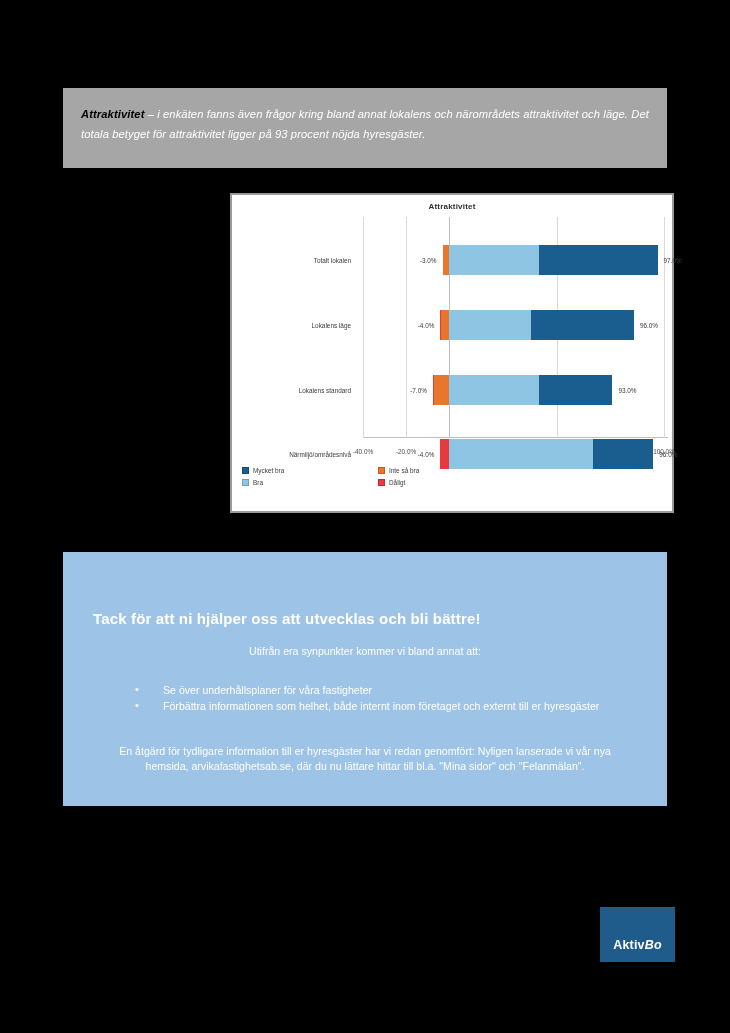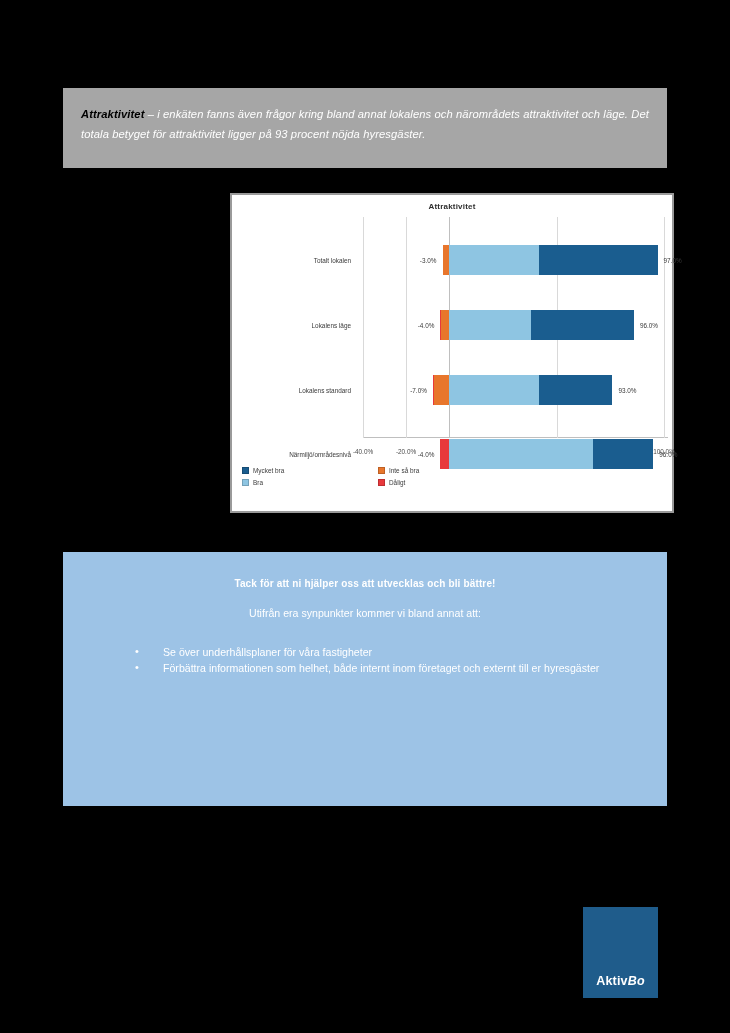--- a/index.html
+++ b/index.html
@@ -161,25 +161,26 @@
     left: 63px;
     top: 552px;
     width: 604px;
     height: 254px;
     background: #9dc3e6;
     box-sizing: border-box;
     padding: 26px 30px 0 30px;
     color: #ffffff;
   }
   .blue-heading {
-    text-align: center;
-    font-size: 10px;
+    text-align: left;
+    font-size: 15px;
     font-weight: bold;
     letter-spacing: .15px;
     margin-bottom: 18px;
+    margin-top: 32px;
   }
   .blue-sub {
     text-align: center;
     font-size: 10.6px;
     margin-bottom: 26px;
   }
   .bullets {
     margin: 0 0 0 42px;
     padding: 0;
     list-style: none;
@@ -202,24 +203,24 @@
     margin-top: 30px;
     text-align: center;
     font-size: 10.6px;
     line-height: 1.45;
     padding: 0 6px;
   }
 
   
   .logo-box {
     position: absolute;
-    left: 583px;
+    left: 600px;
     top: 907px;
     width: 75px;
-    height: 91px;
+    height: 55px;
     background: #1f5c8b;
   }
   .logo-text {
     position: absolute;
     left: 0;
     right: 0;
     bottom: 10px;
     text-align: center;
     color: #ffffff;
     font-size: 12.5px;
@@ -309,17 +310,18 @@
     </div>
 </div>
 
 <div class="blue-band">
   <div class="blue-heading">Tack för att ni hjälper oss att utvecklas och bli bättre!</div>
   <div class="blue-sub">Utifrån era synpunkter kommer vi bland annat att:</div>
   <ul class="bullets" id="bullets">
       <li>Se över underhållsplaner för våra fastigheter</li>
       <li>Förbättra informationen som helhet, både internt inom företaget och externt till er hyresgäster</li>
     </ul>
+  <div class="blue-footer">En åtgärd för tydligare information till er hyresgäster har vi redan genomfört: Nyligen lanserade vi vår nya hemsida, arvikafastighetsab.se, där du nu lättare hittar till bl.a. "Mina sidor" och "Felanmälan".</div>
 </div>
 
 <div class="logo-box">
   <div class="logo-text"><span>Aktiv</span><i>Bo</i></div>
 </div>
 
 </body></html>

